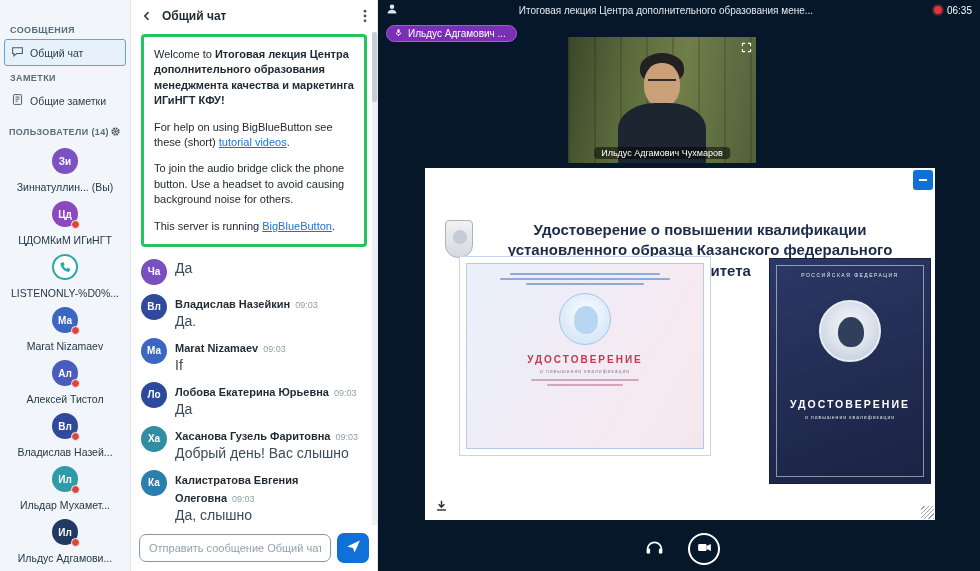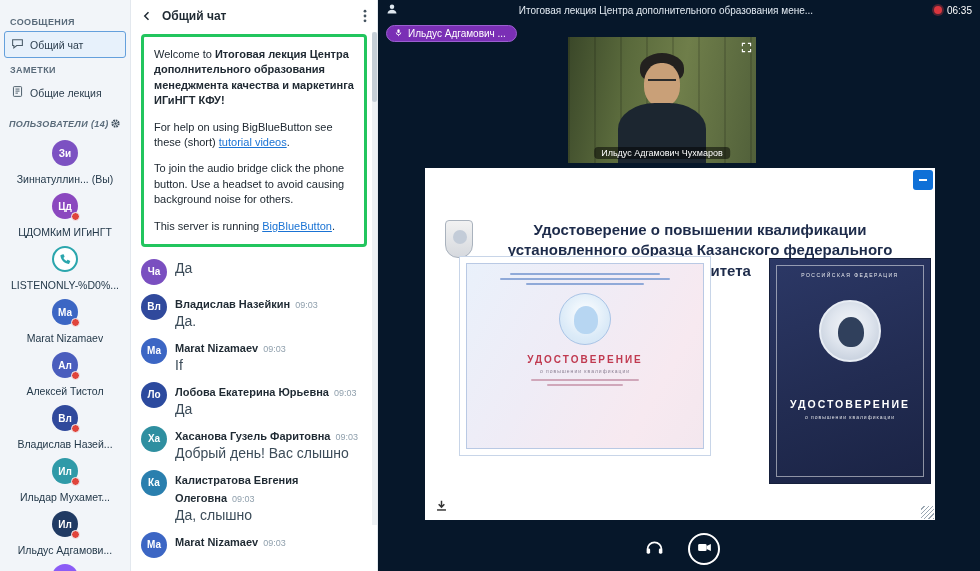--- a/index.html
+++ b/index.html
@@ -1,20 +1,20 @@
 <!DOCTYPE html>
 <html><head>
 <meta charset="utf-8">
 <style>
   html,body{margin:0;padding:0;background:#fff;font-family:"Liberation Sans",sans-serif;}
   *{box-sizing:border-box;}
   .app{width:980px;height:571px;display:flex;overflow:hidden;position:relative;}
 
   
-  .sidebar{width:131px;min-width:131px;background:#f2f5f9;border-right:1px solid #e3e8ee;padding-top:12px;overflow:hidden;}
+  .sidebar{width:131px;min-width:131px;background:#f2f5f9;border-right:1px solid #e3e8ee;padding-top:20px;overflow:hidden;}
   .side-label{font-size:9px;font-weight:bold;color:#5a6b7a;letter-spacing:.4px;padding:5px 10px 2px;}
   .side-item{display:flex;align-items:center;gap:6px;margin:2px 4px;padding:5px 6px;border:1px solid transparent;border-radius:3px;font-size:10.5px;color:#2c3e4e;cursor:pointer;}
   .side-item.active{background:#e7f1fb;border:1px solid #64a0dc;}
   .users-header{display:flex;justify-content:space-between;align-items:center;padding:7px 9px 3px;}
   .user-list{overflow:hidden;}
   .user-row{display:flex;align-items:center;gap:7px;padding:4px 8px;cursor:pointer;flex-direction:column;}
   .user-name{font-size:10.5px;color:#24394a;white-space:nowrap;overflow:hidden;text-overflow:ellipsis;}
   .avatar{width:26px;height:26px;min-width:26px;border-radius:50%;color:#fff;font-size:10px;font-weight:bold;display:flex;align-items:center;justify-content:center;position:relative;}
   .avatar.phone{background:#fff !important;}
   .badge{position:absolute;right:-2px;bottom:-2px;width:9px;height:9px;background:#e0443b;border:1.5px solid #f2f5f9;border-radius:50%;}
@@ -123,25 +123,25 @@
     </div>
 
     <div class="side-label">ЗАМЕТКИ</div>
     <div class="side-item">
       <span>
         <svg viewBox="0 0 16 16" width="13" height="13" fill="none" stroke="#4a5b68" stroke-width="1.2">
             <rect x="3" y="2" width="10" height="12" rx="1"></rect>
             <path d="M5.5 5h5M5.5 7.5h5M5.5 10h3"></path>
           </svg>
       </span>
-      <span>Общие лекция</span>
+      <span>Общие заметки</span>
     </div>
 
     <div class="users-header">
-      <span class="side-label" style="padding:0;font-style:italic;">ПОЛЬЗОВАТЕЛИ (14)</span>
+      <span class="side-label" style="padding:0;">ПОЛЬЗОВАТЕЛИ (14)</span>
       <span style="cursor:pointer;">
         <svg viewBox="0 0 16 16" width="11" height="11">
             <circle cx="8" cy="8" r="4.5" fill="none" stroke="#3c4d5c" stroke-width="3" stroke-dasharray="2.3 1.2"></circle>
             <circle cx="8" cy="8" r="1.8" fill="#3c4d5c"></circle>
           </svg>
       </span>
     </div>
     <div class="user-list">
         <div class="user-row">
           <div class="avatar" style="background: rgb(124, 81, 194);">Зи</div>
@@ -270,20 +270,30 @@
               <div><span class="msg-name">Marat Nizamaev</span><span class="msg-time">09:03</span></div>
             </div>
           </div>
         </div>
     </div>
 
     <div class="chat-track">
         <div class="chat-thumb"></div>
       </div>
 
+    <div class="chat-input-bar">
+      <input class="chat-input" placeholder="Отправить сообщение Общий чат" style="">
+      <button class="send-btn">
+        <span>
+          <svg viewBox="0 0 16 16" width="15" height="15" fill="#fff">
+              <path d="M1.2 8L14.8 1.6 9.2 14.4 7.4 9.6z"></path>
+            </svg>
+        </span>
+      </button>
+    </div>
   </section>
 
   <main class="stage">
     <div class="topbar">
       <span style="cursor:pointer;">
         <svg viewBox="0 0 16 16" width="12" height="12" fill="#dfe8f0">
             <circle cx="8" cy="5" r="3"></circle>
             <path d="M2 14c0-3 3-5 6-5s6 2 6 5z"></path>
           </svg>
       </span>

